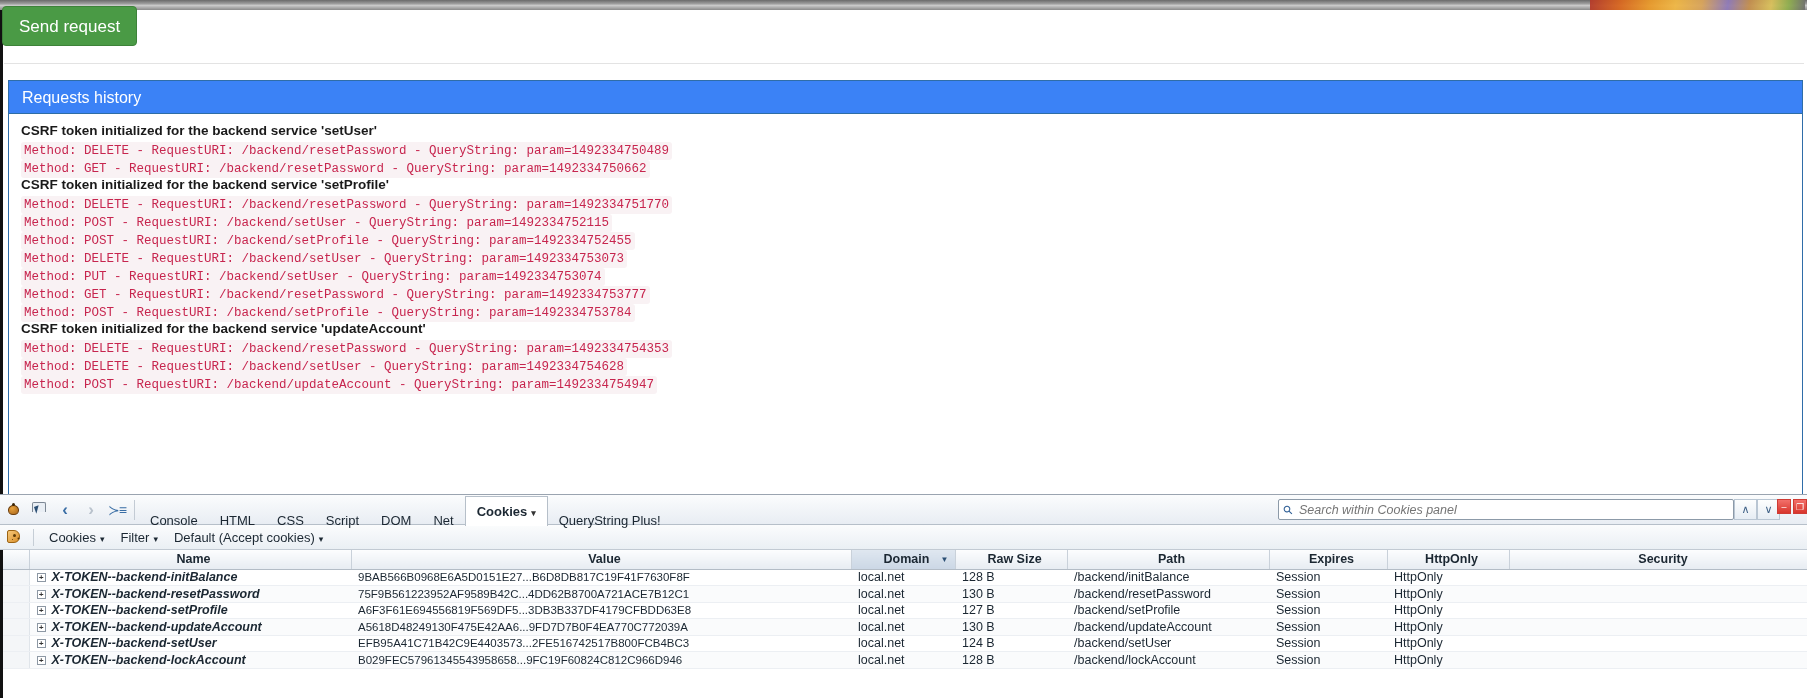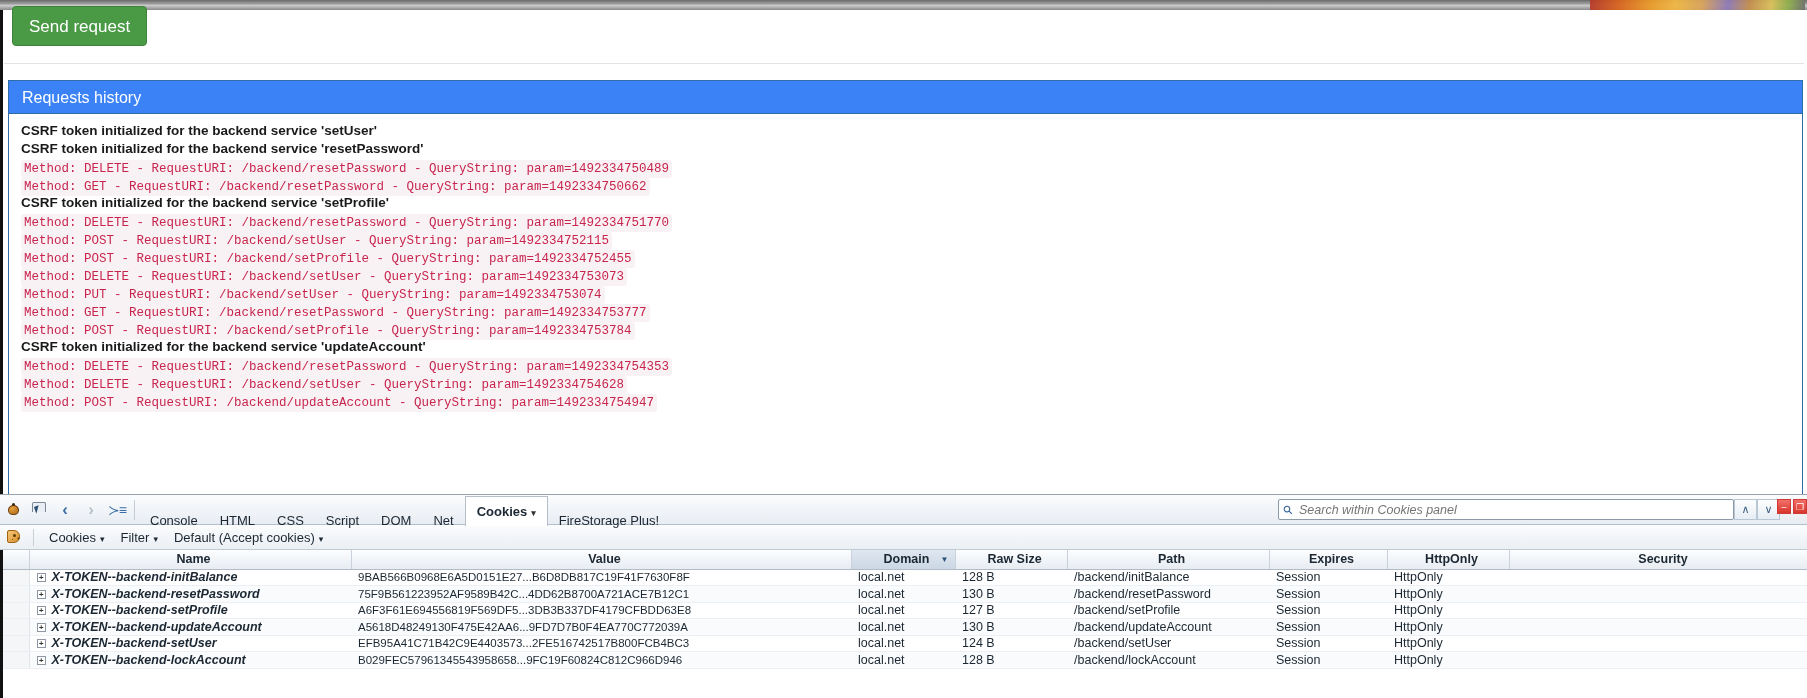--- a/index.html
+++ b/index.html
@@ -49,21 +49,21 @@
 
   .left-edge {
     position: absolute;
     left: 0; top: 10px;
     width: 3px; height: 484px;
     background: #111;
   }
 
   .send-btn {
     position: absolute;
-    left: 12px; top: 6px;
+    left: 2px; top: 6px;
     padding: 0 16px;
     height: 40px;
     line-height: 40px;
     background: #4a9a45;
     border: 1px solid #3d8239;
     border-radius: 4px;
     color: #ffffff;
     font-size: 17px;
     font-family: "Liberation Sans", sans-serif;
     cursor: pointer;
@@ -430,21 +430,20 @@
     <div class="left-edge"></div>
 
     <div class="send-btn">Send request</div>
 
     <div class="hr-line"></div>
 
     <div class="panel">
       <div class="panel-head">Requests history</div>
       <div class="panel-body" id="log-body">
           <div class="log-line csrf">CSRF token initialized for the backend service 'setUser'</div>
-          <div class="log-line csrf">CSRF token initialized for the backend service 'resetPassword'</div>
           <div class="req-wrap"><span class="log-line req">Method: DELETE - RequestURI: /backend/resetPassword - QueryString: param=1492334750489</span></div>
           <div class="req-wrap"><span class="log-line req">Method: GET - RequestURI: /backend/resetPassword - QueryString: param=1492334750662</span></div>
           <div class="log-line csrf">CSRF token initialized for the backend service 'setProfile'</div>
           <div class="req-wrap"><span class="log-line req">Method: DELETE - RequestURI: /backend/resetPassword - QueryString: param=1492334751770</span></div>
           <div class="req-wrap"><span class="log-line req">Method: POST - RequestURI: /backend/setUser - QueryString: param=1492334752115</span></div>
           <div class="req-wrap"><span class="log-line req">Method: POST - RequestURI: /backend/setProfile - QueryString: param=1492334752455</span></div>
           <div class="req-wrap"><span class="log-line req">Method: DELETE - RequestURI: /backend/setUser - QueryString: param=1492334753073</span></div>
           <div class="req-wrap"><span class="log-line req">Method: PUT - RequestURI: /backend/setUser - QueryString: param=1492334753074</span></div>
           <div class="req-wrap"><span class="log-line req">Method: GET - RequestURI: /backend/resetPassword - QueryString: param=1492334753777</span></div>
           <div class="req-wrap"><span class="log-line req">Method: POST - RequestURI: /backend/setProfile - QueryString: param=1492334753784</span></div>
@@ -476,21 +475,21 @@
         </div>
       <div class="fb-sep"></div>
       <div id="fb-tabs" style="display:flex;align-items:flex-end;height:30px;">
           <div class="fb-tab"><span>Console</span></div>
           <div class="fb-tab"><span>HTML</span></div>
           <div class="fb-tab"><span>CSS</span></div>
           <div class="fb-tab"><span>Script</span></div>
           <div class="fb-tab"><span>DOM</span></div>
           <div class="fb-tab"><span>Net</span></div>
           <div class="fb-tab active"><span>Cookies</span><span class="caret">▾</span></div>
-          <div class="fb-tab"><span>FireStorage Plus!</span></div>
+          <div class="fb-tab"><span>QueryString Plus!</span></div>
         </div>
 
       <div class="fb-search">
         <span class="search-mag">⚲</span>
         <input type="text" placeholder="Search within Cookies panel" style="">
       </div>
       <div class="nav-arrows">
         <div class="nav-arrow">∧</div>
         <div class="nav-arrow">∨</div>
       </div>

